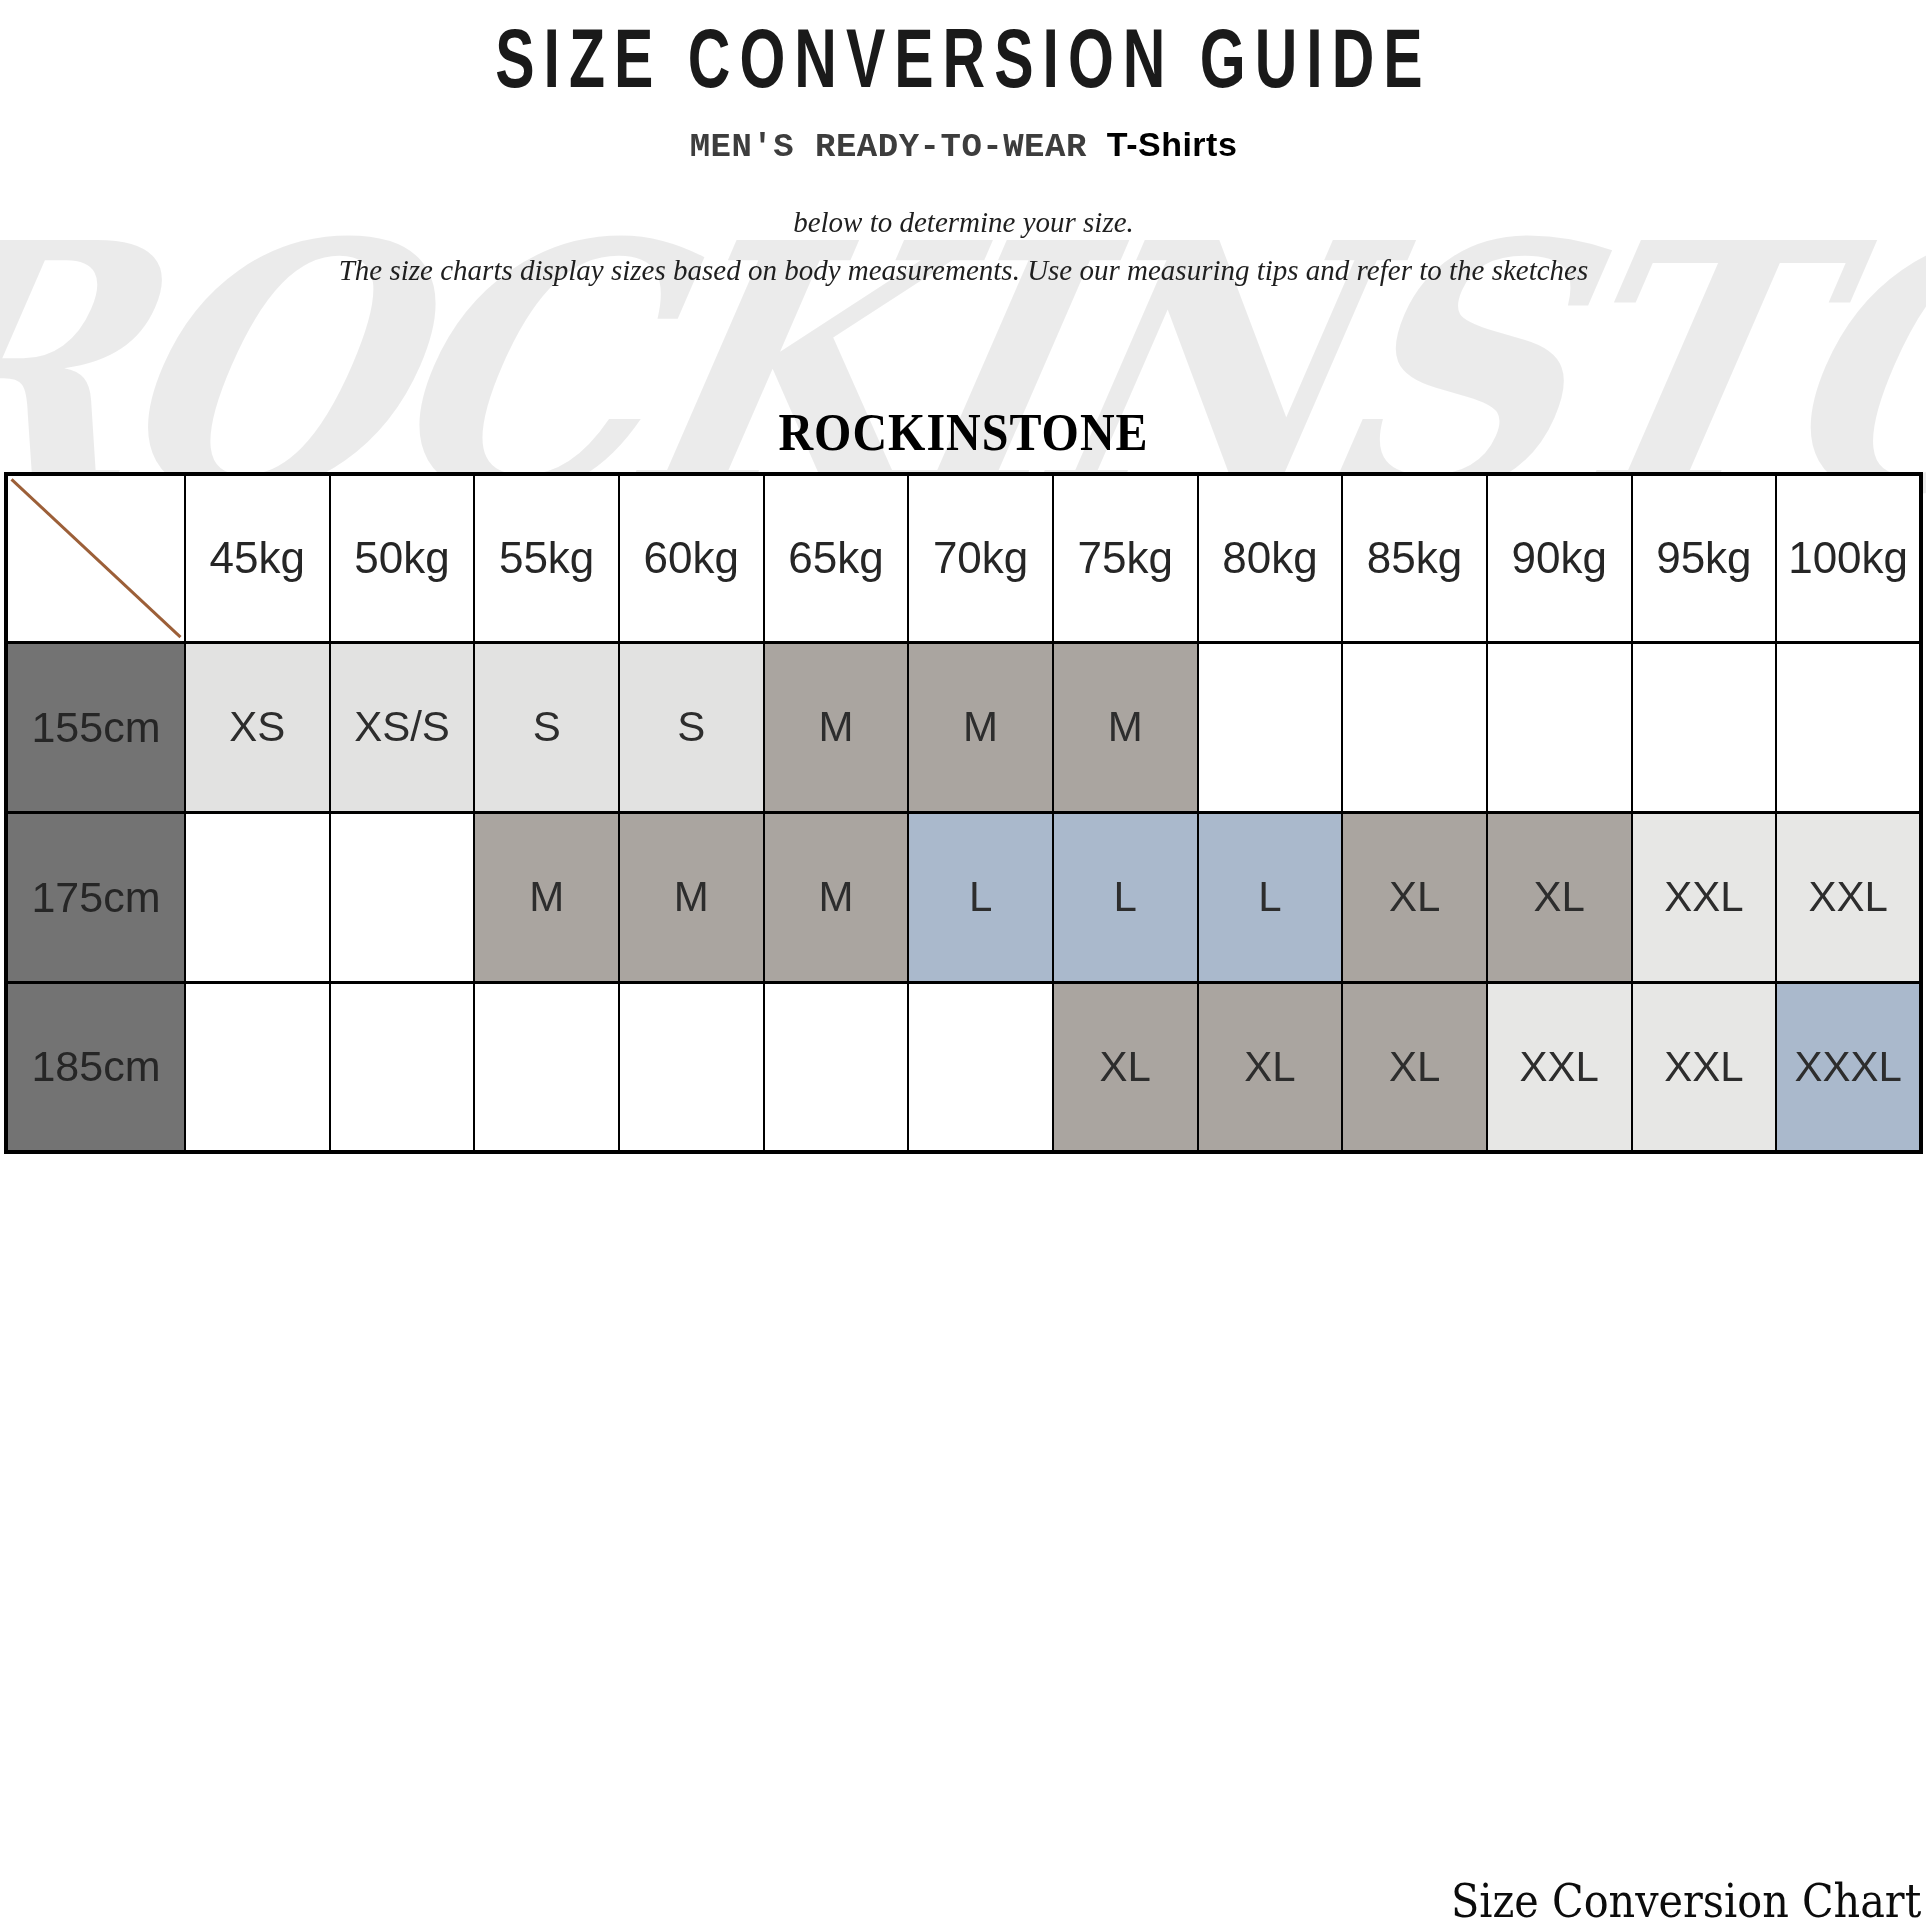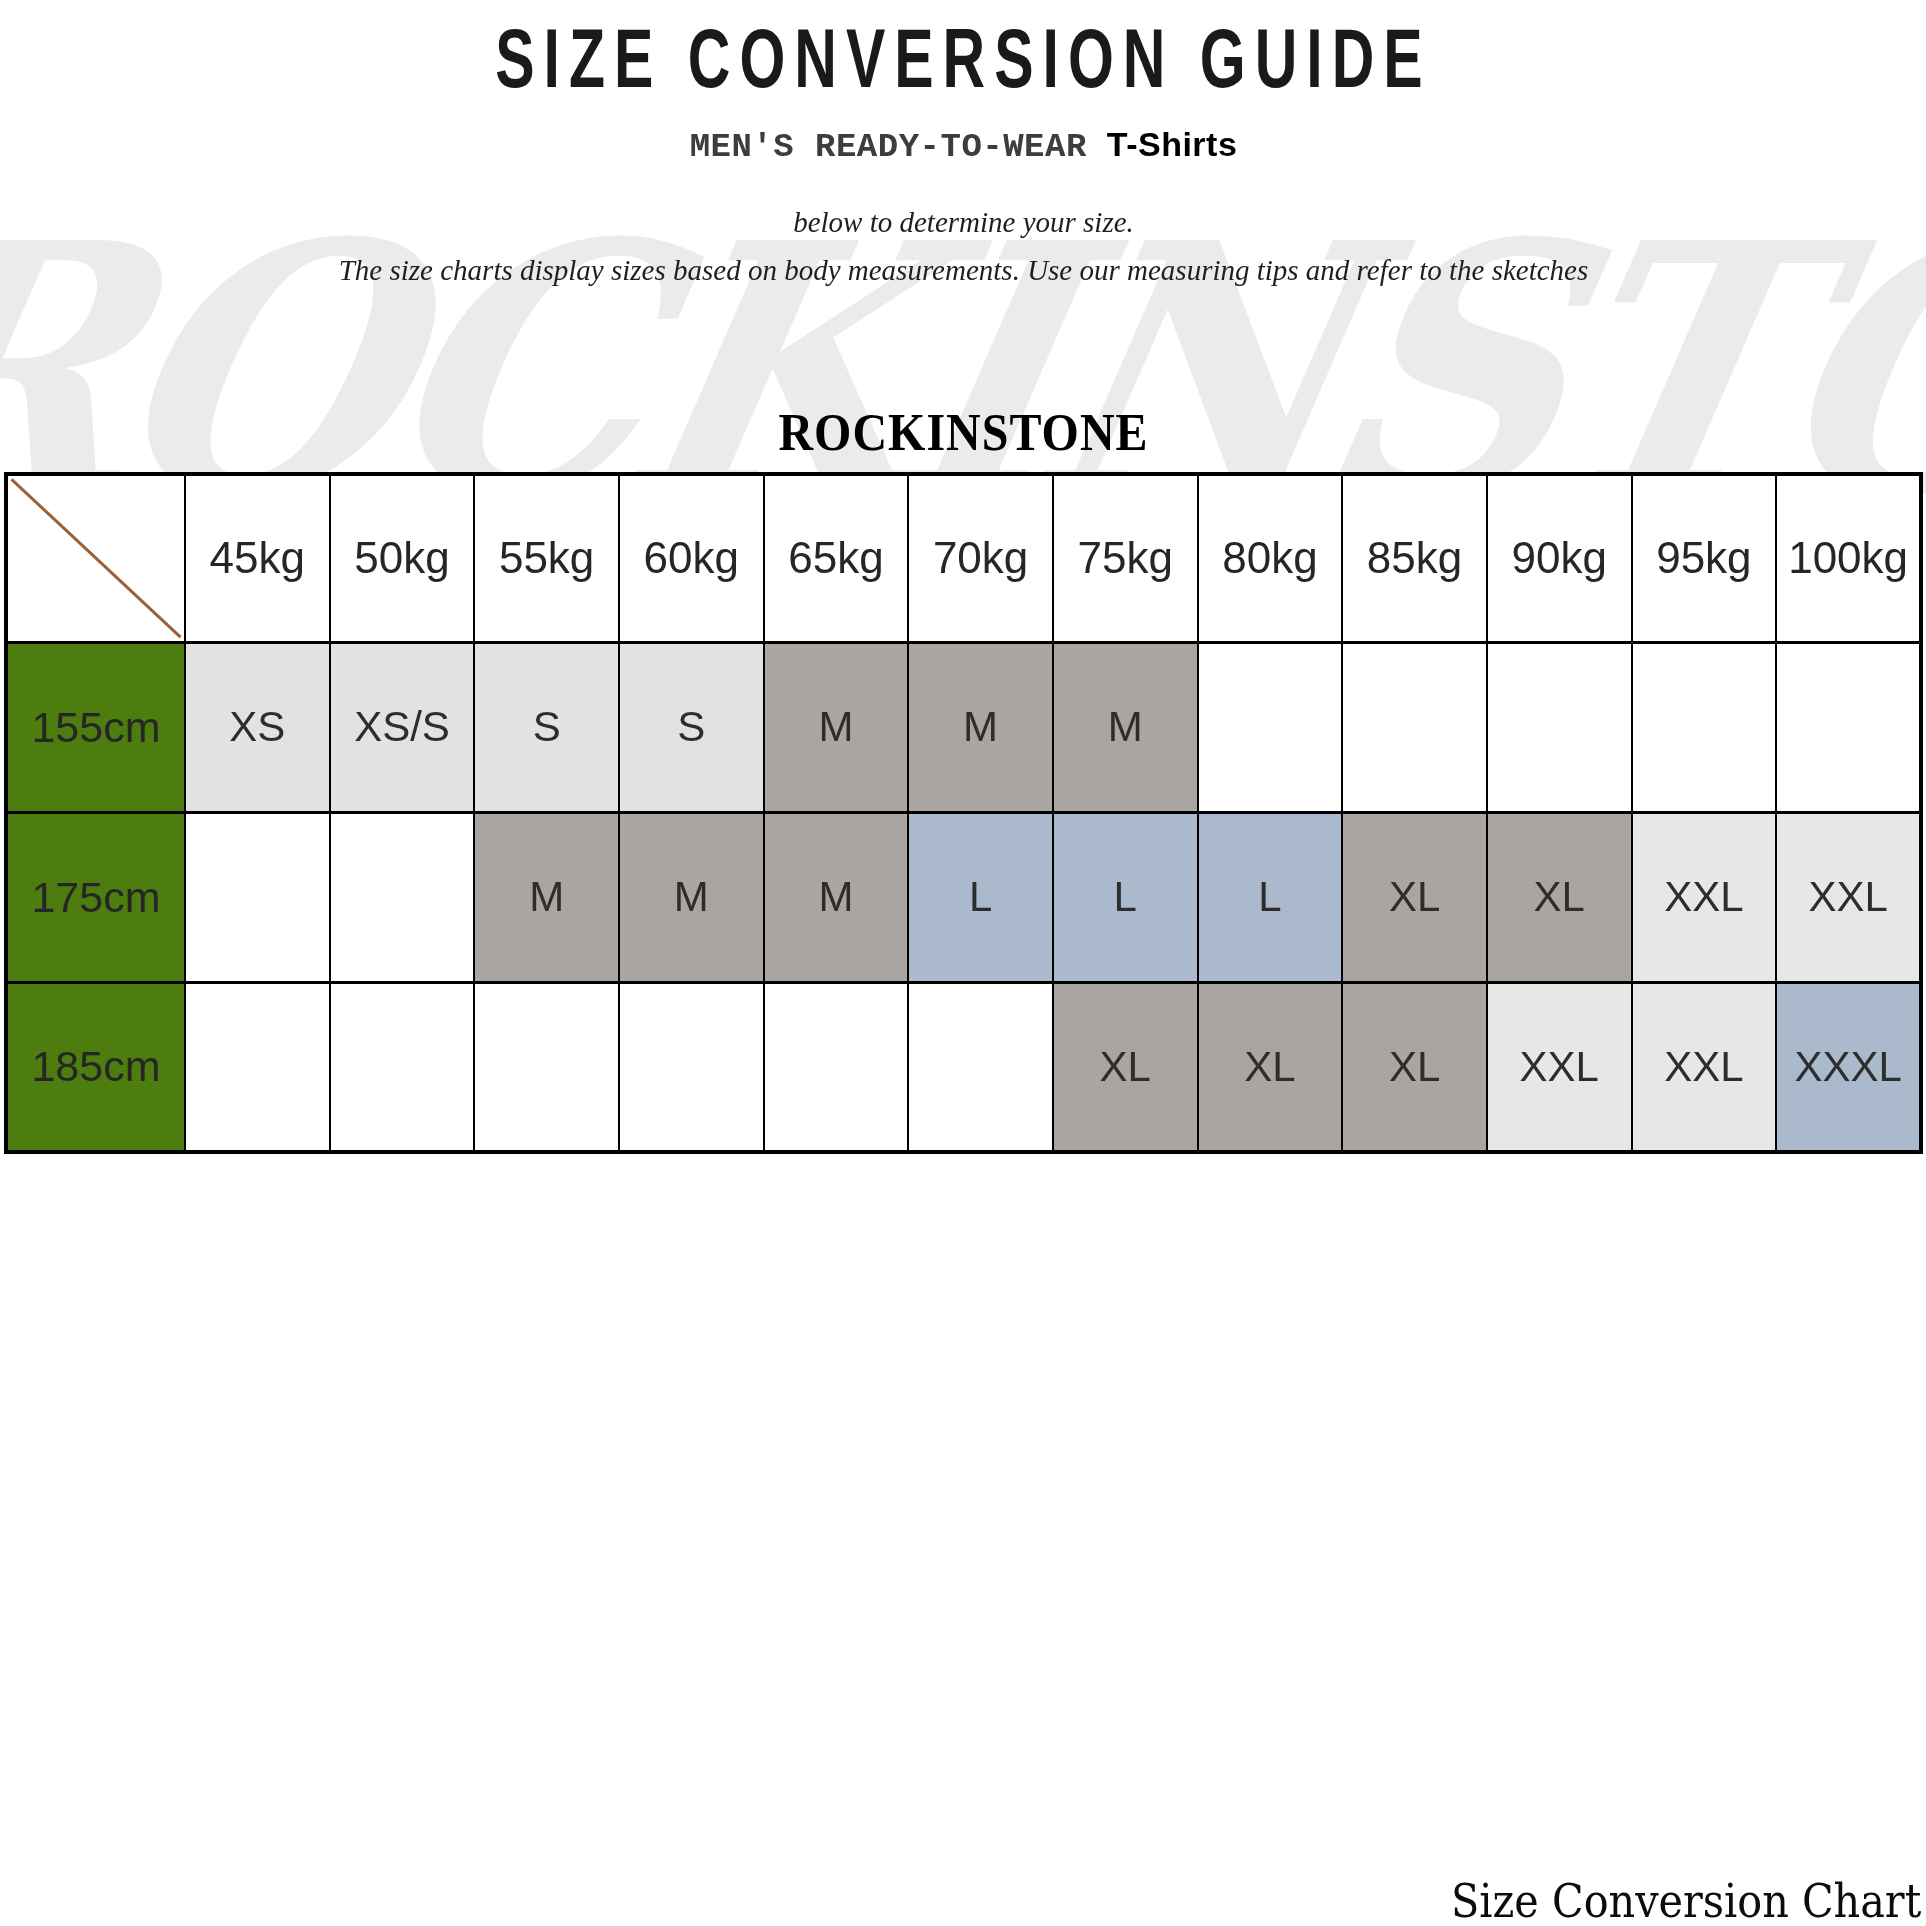--- a/index.html
+++ b/index.html
@@ -73,21 +73,21 @@
     text-align:center; vertical-align:middle;
     font-family:"Liberation Sans", sans-serif;
     font-weight:400;
     font-size:42px; color:#2d2d2d;
     padding:0; overflow:hidden;
   }
   table.size-table { border:4px solid #000000; }
   table.size-table thead tr { height:168px; }
   table.size-table tbody tr { height:170px; }
   table.size-table thead th { font-size:44px; color:#262626; background:#ffffff; }
-  table.size-table tbody th { font-size:43px; color:#262626; background:#4d7c0f; }
+  table.size-table tbody th { font-size:43px; color:#262626; background:#737373; }
 
   th.corner { position:relative; }
   th.corner svg { position:absolute; inset:0; width:100%; height:100%; display:block; }
 
   .caption {
     position:absolute; top:1873px; right:6px;
     font-family:"DejaVu Serif", serif;
     font-size:44px; color:#0c0c0c;
     letter-spacing:0px;
     transform:scaleX(0.94) scaleY(1.08);

